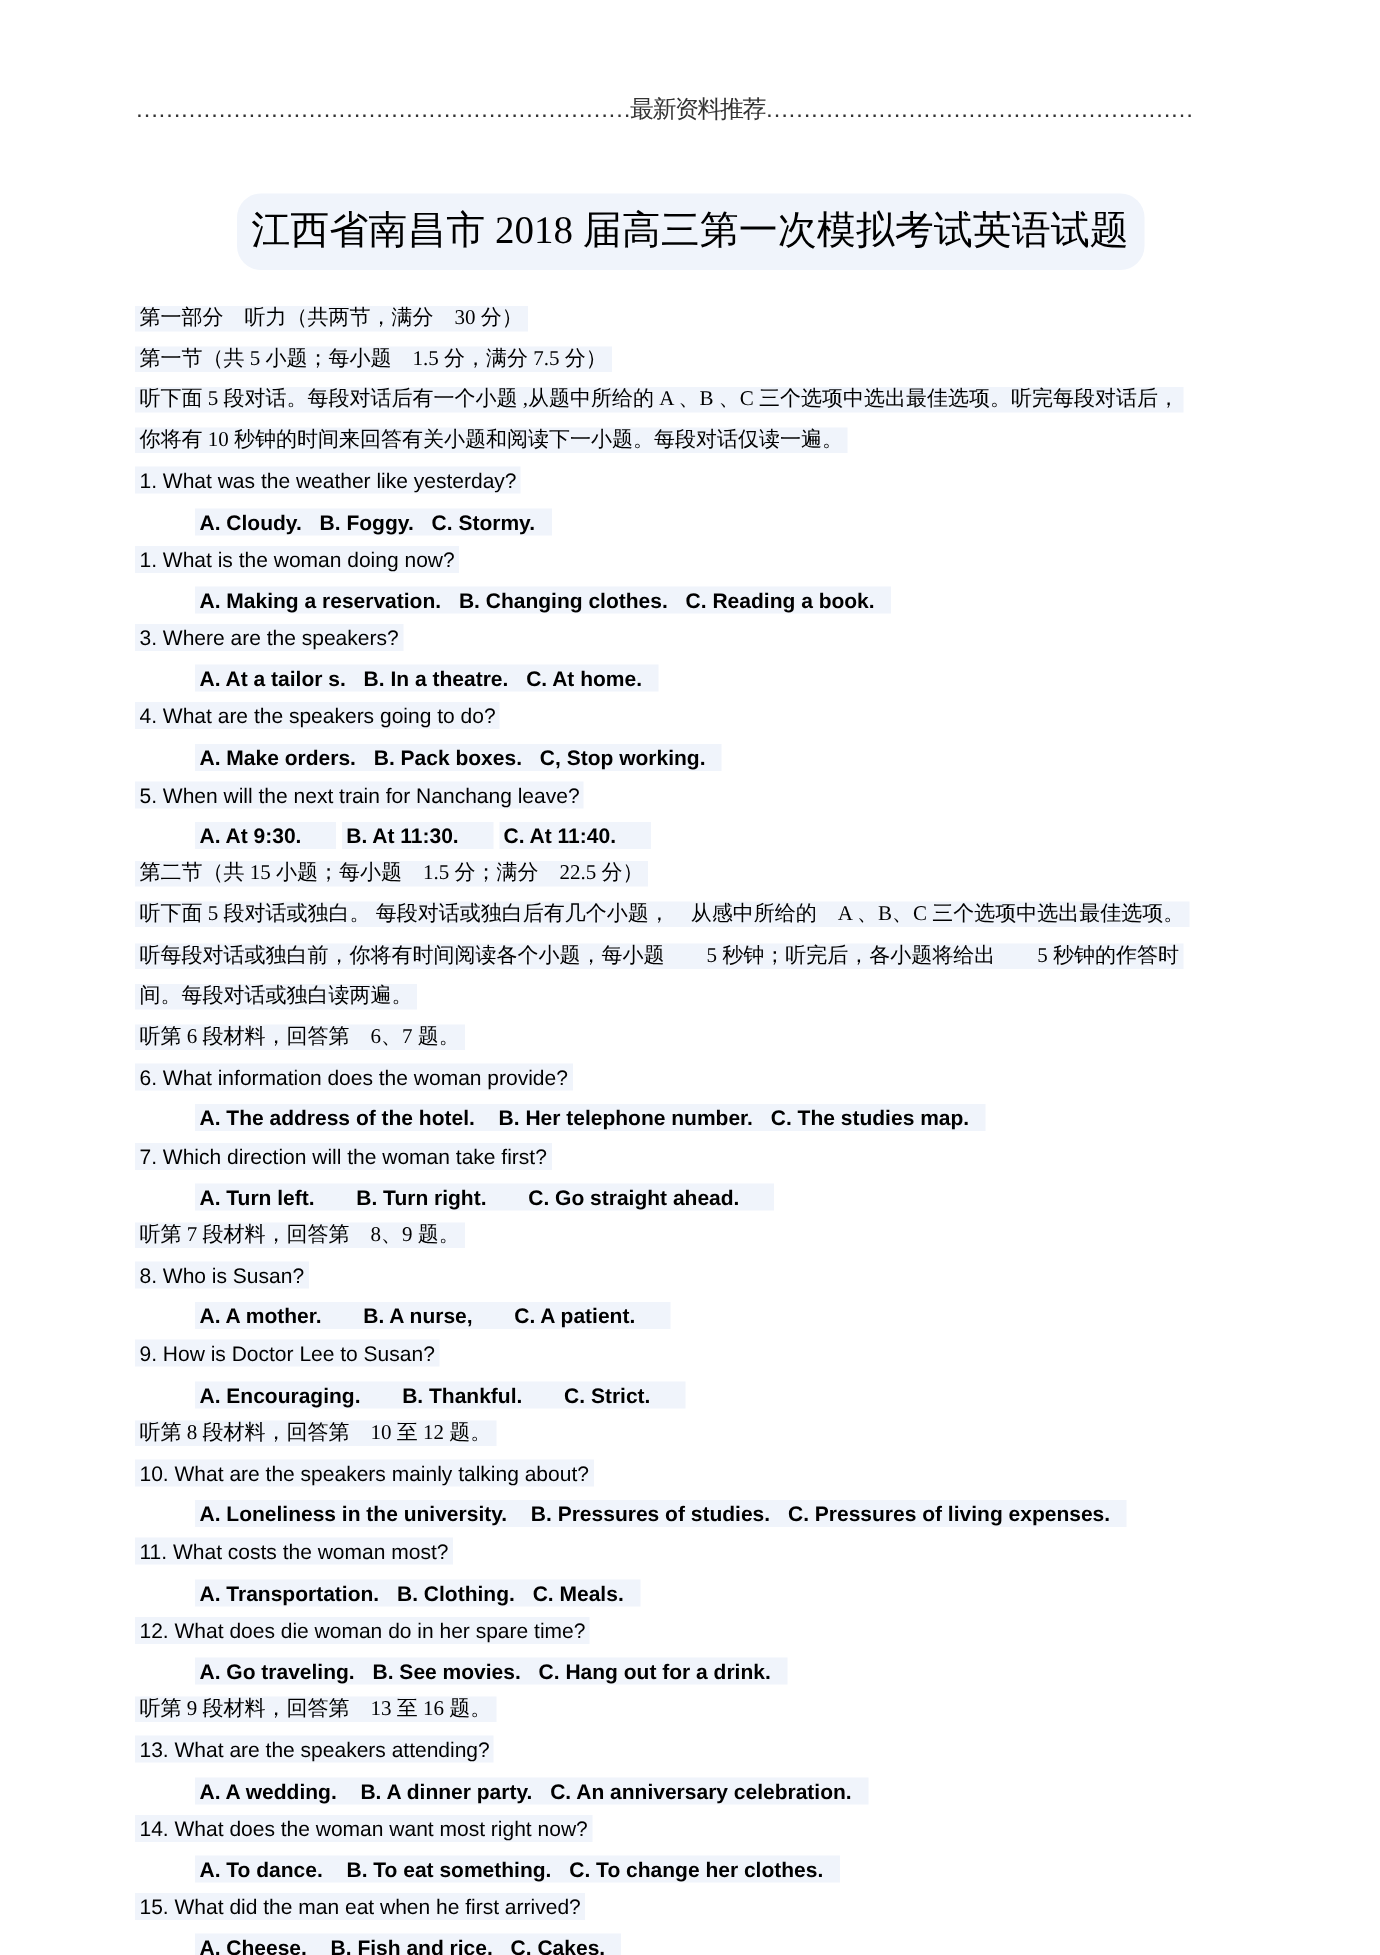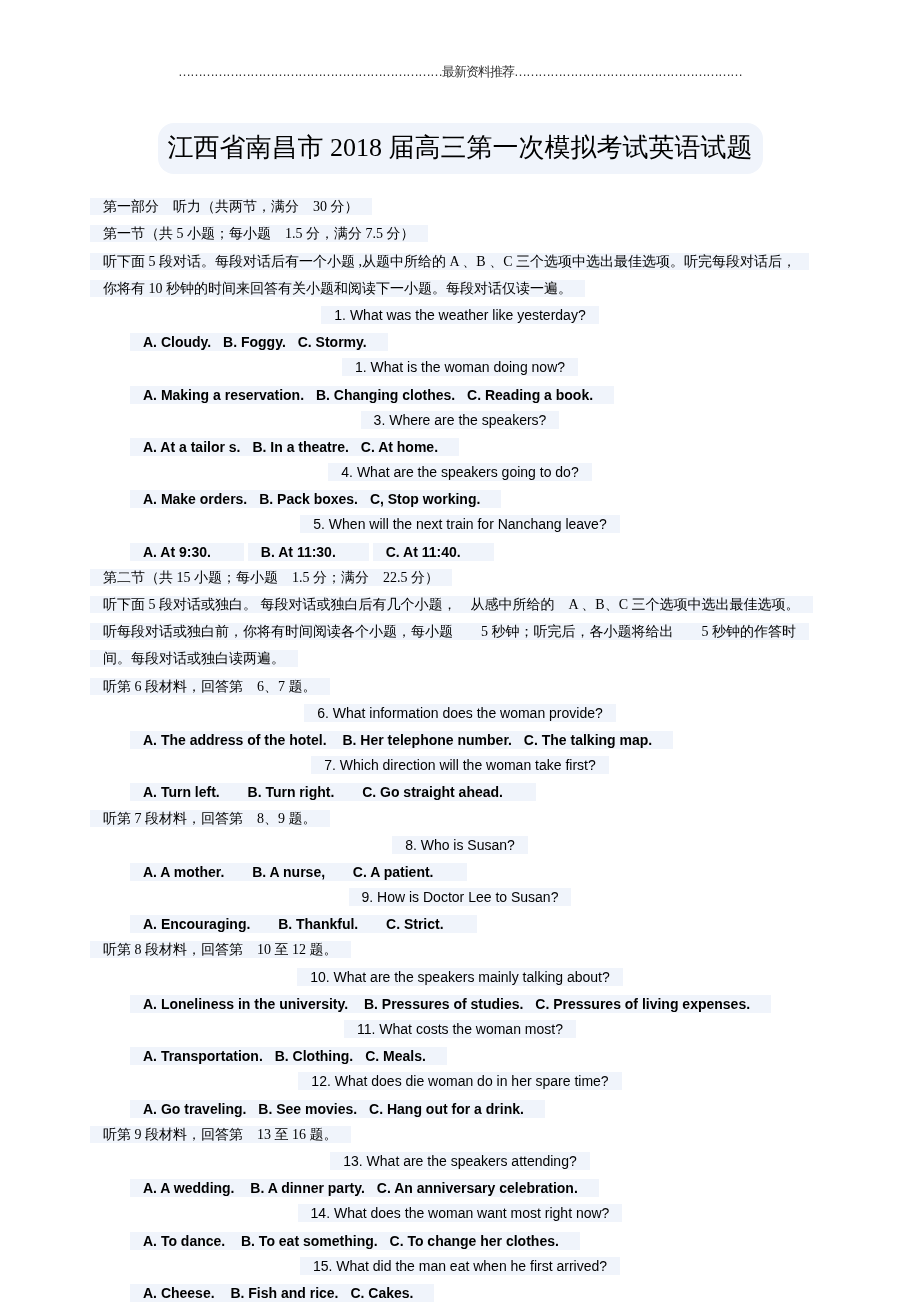--- a/index.html
+++ b/index.html
@@ -10,22 +10,22 @@
     body {
       width: 920px;
       background: #fff;
       font-family: "SimSun", "Arial", sans-serif;
       font-size: 14px;
       line-height: 1.8;
       color: #000;
       padding: 60px 90px 80px 90px;
     }
     .header-dots {
-      text-align: center;
-      font-size: 13px;
+      text-align: left;
+      font-size: 16px;
       color: #333;
       margin-bottom: 40px;
       letter-spacing: -1px;
     }
     h1 {
       text-align: right;
       font-size: 26px;
       font-weight: normal;
       font-family: "SimSun", serif;
       margin-bottom: 20px;
@@ -35,27 +35,26 @@
       border-radius: 16px;
     }
     .title-wrap {
       text-align: center;
     }
     .section-line, .instruction-line, .question-line, .option-line {
       margin-bottom: 2px;
     }
     .hl {
       background: #f0f4fb;
-      padding: 1px 13px;
+      padding: 1px 3px;
       display: inline;
     }
     .question-line {
       font-family: Arial, sans-serif;
       font-size: 14px;
-      text-align: center;
     }
     .options {
       padding-left: 40px;
       font-family: Arial, sans-serif;
       font-size: 14px;
       font-weight: bold;
     }
     .opt {
       display: inline-block;
       margin-right: 8px;
@@ -108,21 +107,21 @@
 
 <div class="section-line"><span class="hl">第二节（共 15 小题；每小题　1.5 分；满分　22.5 分）</span></div>
 <div class="instruction-line"><span class="hl">听下面 5 段对话或独白。 每段对话或独白后有几个小题，　从感中所给的　A 、B、C 三个选项中选出最佳选项。</span></div>
 <div class="instruction-line"><span class="hl">听每段对话或独白前，你将有时间阅读各个小题，每小题　　5 秒钟；听完后，各小题将给出　　5 秒钟的作答时</span></div>
 <div class="instruction-line"><span class="hl">间。每段对话或独白读两遍。</span></div>
 
 <div class="section-line"><span class="hl">听第 6 段材料，回答第　6、7 题。</span></div>
 
 <div class="question-line"><span class="hl">6. What information does the woman provide?</span></div>
 <div class="options">
-  <span class="hl"><span class="opt">A. The address of the hotel.</span>&nbsp; <span class="opt">B. Her telephone number.</span> <span class="opt">C. The talking map.</span></span>
+  <span class="hl"><span class="opt">A. The address of the hotel.</span>&nbsp; <span class="opt">B. Her telephone number.</span> <span class="opt">C. The studies map.</span></span>
 </div>
 
 <div class="question-line"><span class="hl">7. Which direction will the woman take first?</span></div>
 <div class="options wide-gap">
   <span class="hl"><span class="opt">A. Turn left.</span>&nbsp; <span class="opt">B. Turn right.</span>&nbsp; <span class="opt">C. Go straight ahead.</span></span>
 </div>
 
 <div class="section-line"><span class="hl">听第 7 段材料，回答第　8、9 题。</span></div>
 
 <div class="question-line"><span class="hl">8. Who is Susan?</span></div>

